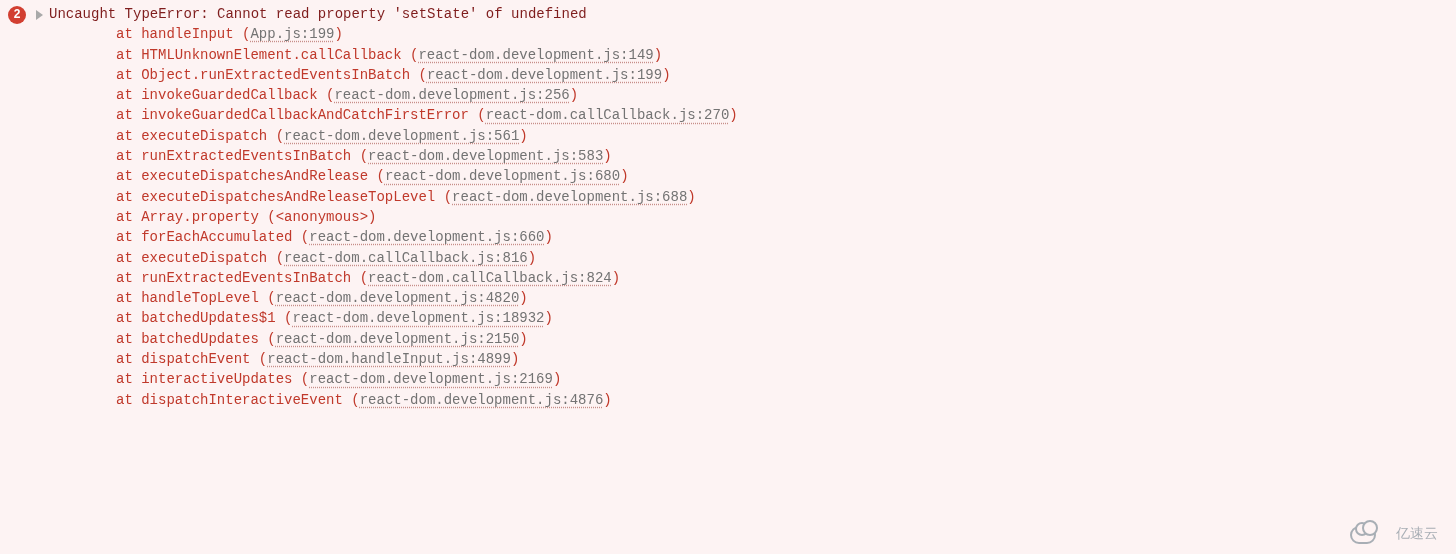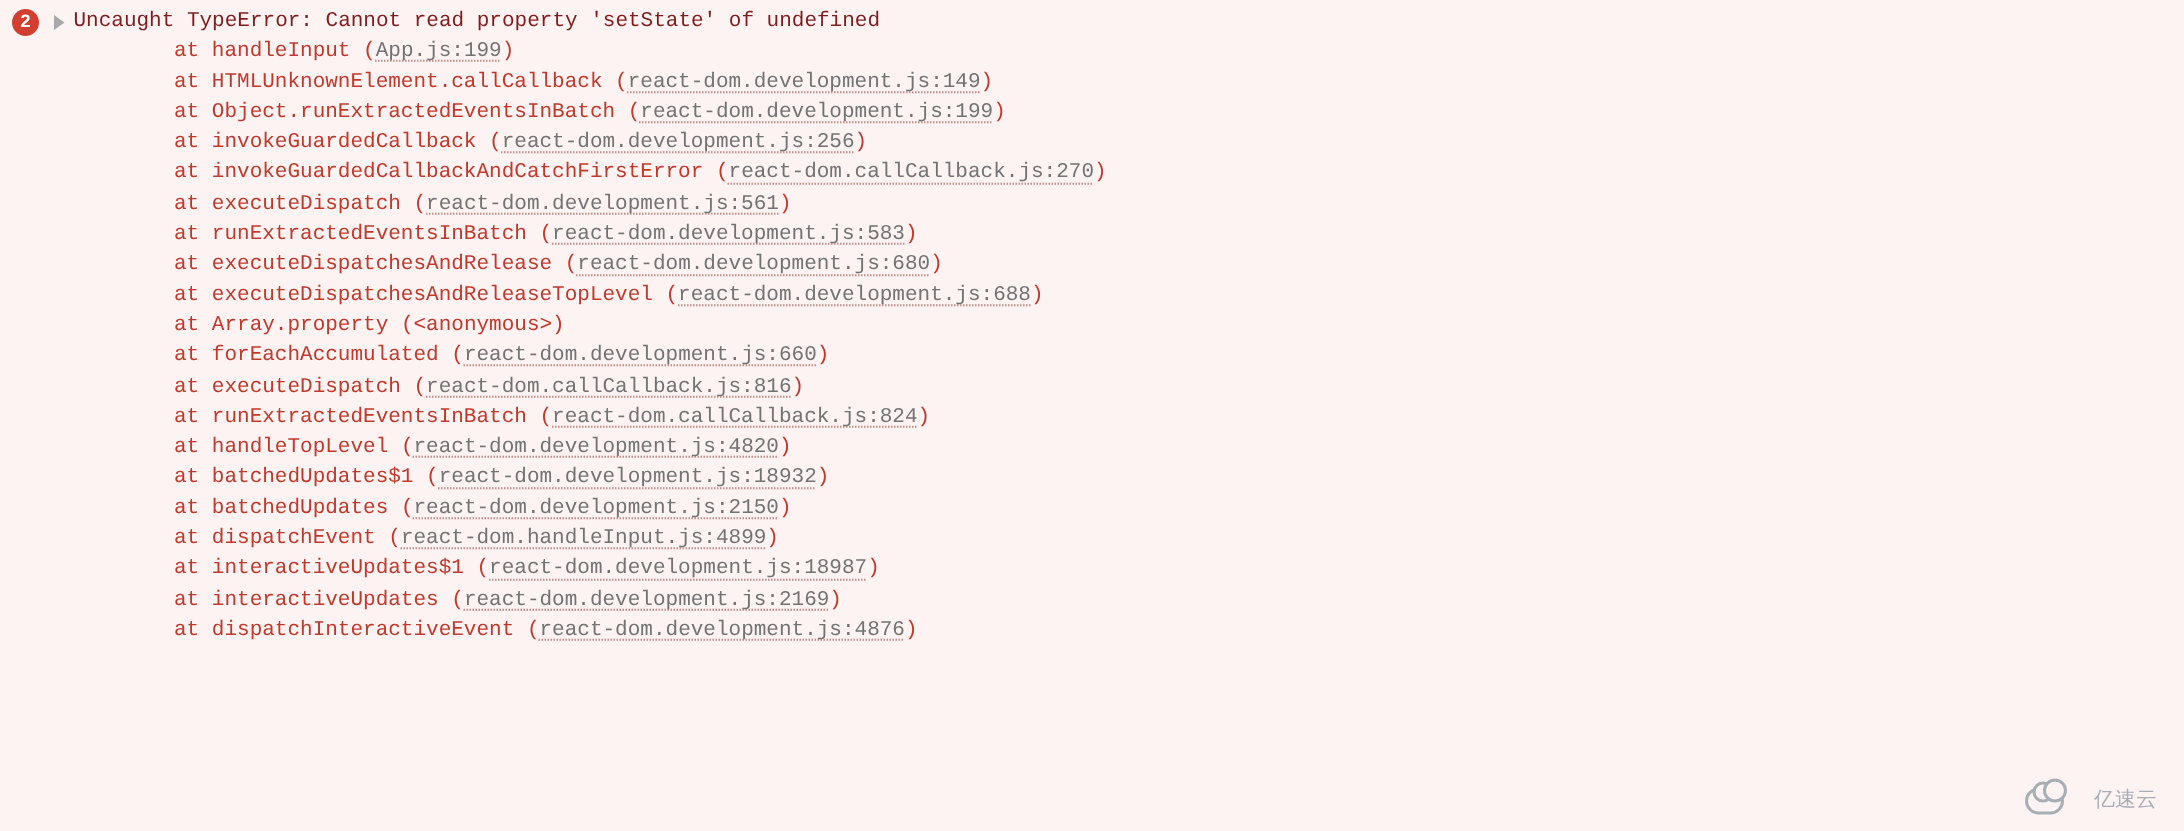--- a/index.html
+++ b/index.html
@@ -52,21 +52,21 @@
     text-underline-offset: 3px;
     cursor: pointer;
     text-align: center;
   }
   .anon { color: #c0392b; }
   .watermark {
     position: absolute;
     right: 18px;
     bottom: 10px;
     display: flex;
-    align-items: center;
+    align-items: flex-end;
     gap: 20px;
     color: #9aa3ab;
     font-family: Liberation Serif, serif;
     font-size: 14px;
     opacity: .85;
   }
   .cloud {
     width: 26px; height: 18px;
     border: 2px solid #9aa3ab;
     border-radius: 12px;
@@ -98,21 +98,20 @@
     <div class="frame"><span>at </span><span>executeDispatchesAndRelease </span><span class="punct">(</span><span class="link">react-dom.development.js:680</span><span class="punct">)</span></div>
     <div class="frame"><span>at </span><span>executeDispatchesAndReleaseTopLevel </span><span class="punct">(</span><span class="link">react-dom.development.js:688</span><span class="punct">)</span></div>
     <div class="frame"><span>at </span><span>Array.property </span><span class="punct">(</span><span class="anon">&lt;anonymous&gt;</span><span class="punct">)</span></div>
     <div class="frame"><span>at </span><span>forEachAccumulated </span><span class="punct">(</span><span class="link">react-dom.development.js:660</span><span class="punct">)</span></div>
     <div class="frame"><span>at </span><span>executeDispatch </span><span class="punct">(</span><span class="link">react-dom.callCallback.js:816</span><span class="punct">)</span></div>
     <div class="frame"><span>at </span><span>runExtractedEventsInBatch </span><span class="punct">(</span><span class="link">react-dom.callCallback.js:824</span><span class="punct">)</span></div>
     <div class="frame"><span>at </span><span>handleTopLevel </span><span class="punct">(</span><span class="link">react-dom.development.js:4820</span><span class="punct">)</span></div>
     <div class="frame"><span>at </span><span>batchedUpdates$1 </span><span class="punct">(</span><span class="link">react-dom.development.js:18932</span><span class="punct">)</span></div>
     <div class="frame"><span>at </span><span>batchedUpdates </span><span class="punct">(</span><span class="link">react-dom.development.js:2150</span><span class="punct">)</span></div>
     <div class="frame"><span>at </span><span>dispatchEvent </span><span class="punct">(</span><span class="link">react-dom.handleInput.js:4899</span><span class="punct">)</span></div>
-    <div class="frame"><span>at </span><span>interactiveUpdates$1 </span><span class="punct">(</span><span class="link">react-dom.development.js:18987</span><span class="punct">)</span></div>
     <div class="frame"><span>at </span><span>interactiveUpdates </span><span class="punct">(</span><span class="link">react-dom.development.js:2169</span><span class="punct">)</span></div>
     <div class="frame"><span>at </span><span>dispatchInteractiveEvent </span><span class="punct">(</span><span class="link">react-dom.development.js:4876</span><span class="punct">)</span></div>
   </div>
 
 <div class="watermark">
   <span class="cloud"></span>
   <span>亿速云</span>
 </div>
 
 </body></html>

